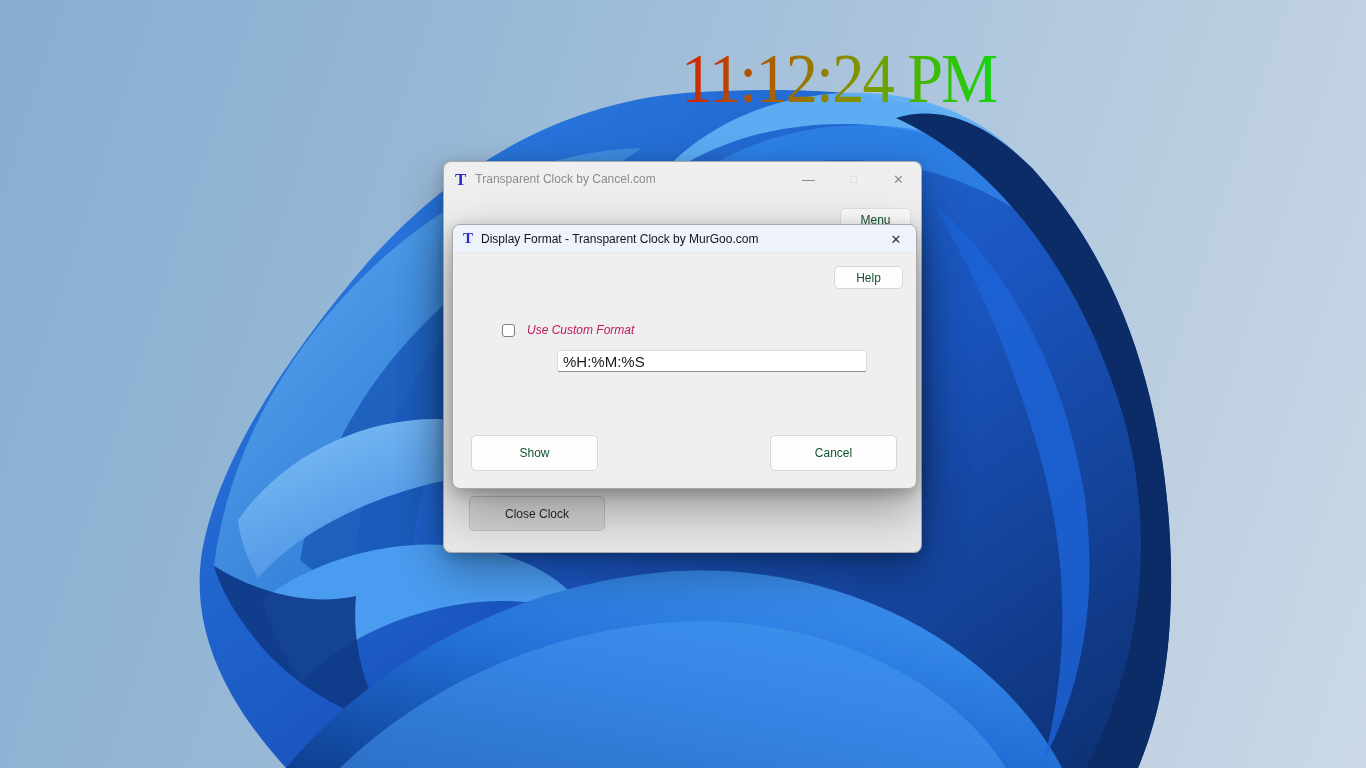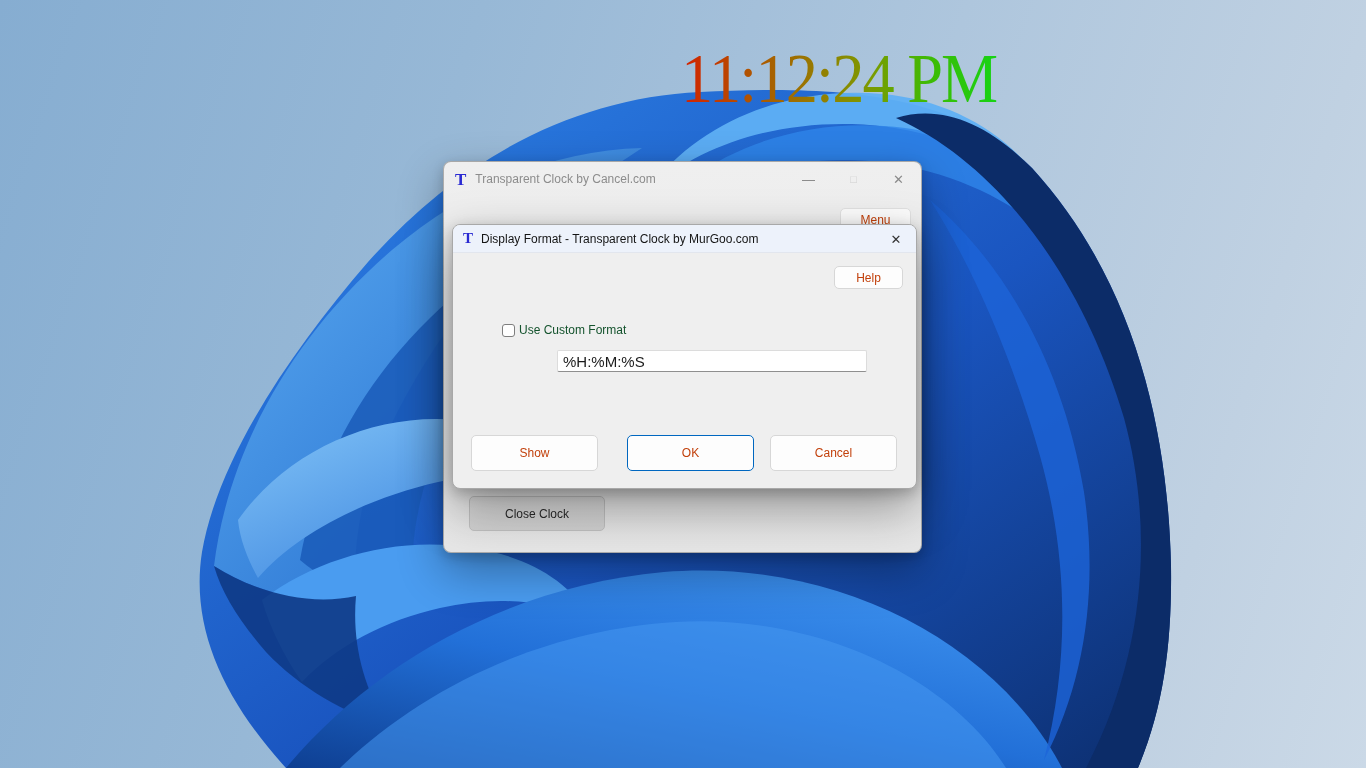--- a/index.html
+++ b/index.html
@@ -30,21 +30,21 @@
   }
   .titlebar { display: flex; align-items: center; position: relative; }
   .t-icon {
     font-family: "Liberation Serif", "DejaVu Serif", serif;
     font-weight: 700; color: #2a2ad2; font-size: 17px; line-height: 1;
     margin: 0 9px 0 11px;
   }
   .btn {
     display: flex; align-items: center; justify-content: center;
     background: #fdfdfd; border: 1px solid #d7d7d7; border-radius: 5px;
-    font-size: 12px; color: #c2410c; cursor: default; position: absolute;
+    font-size: 12px; color: #14532d; cursor: default; position: absolute;
   }
 
   
   .main-win {
     left: 443px; top: 161px; width: 479px; height: 392px;
     box-shadow: 0 18px 46px rgba(0,0,0,0.33), 0 4px 12px rgba(0,0,0,0.18);
     background: linear-gradient(#efefef, #e7e7e7);
   }
   .main-win .titlebar { height: 34px; }
   .main-title { font-size: 12px; color: #8c8c8c; }
@@ -69,21 +69,21 @@
     height: 28px; background: #edf2fb; border-bottom: 1px solid #e2e6ee;
     border-radius: 7px 7px 0 0;
   }
   .dialog .t-icon { font-size: 15px; margin: 0 8px 0 10px; }
   .dlg-title { font-size: 12px; color: #151515; }
   .dlg-close { position: absolute; right: 0; top: 0; width: 40px; height: 28px;
     display: flex; align-items: center; justify-content: center; color: #333; font-size: 13px; }
   .help-btn { right: 13px; top: 41px; width: 69px; height: 23px; margin-left: 48px; }
   .chk-row { position: absolute; left: 49px; top: 98px; display: flex; align-items: center; }
   .chk-box { width: 13px; height: 13px; background: #fefefe; border: 1px solid #7e7e7e; border-radius: 3px; }
-  .chk-label { font-size: 12px; color: #14532d; margin-left: 4px; }
+  .chk-label { font-size: 12px; color: #be185d; margin-left: 12px; font-style: italic; }
   .fmt-input {
     position: absolute; left: 104px; top: 125px; width: 310px; height: 22px;
     background: #fff; border: 1px solid #dcdcdc; border-bottom: 1px solid #8f8f8f;
     border-radius: 2px; font-size: 15px; font-family: "Liberation Sans", sans-serif;
     color: #1b1b1b; padding: 0 5px; outline: none;
   }
   .dlg-btn { top: 210px; width: 127px; height: 36px; }
   .show-btn { left: 18px; }
   .ok-btn { left: 174px; border: 1.5px solid #0067c0; }
   .cancel-btn { left: 317px; }
@@ -148,15 +148,14 @@
     <span class="dlg-title">Display Format - Transparent Clock by MurGoo.com</span>
     <div class="dlg-close">✕</div>
   </div>
   <div class="btn help-btn">Help</div>
   <div class="chk-row">
     <span class="chk-box"></span>
     <span class="chk-label">Use Custom Format</span>
   </div>
   <input class="fmt-input" readonly="" value="%H:%M:%S" style="">
   <div class="btn dlg-btn show-btn">Show</div>
-  <div class="btn dlg-btn ok-btn">OK</div>
   <div class="btn dlg-btn cancel-btn">Cancel</div>
 </div>
 
 </body></html>

